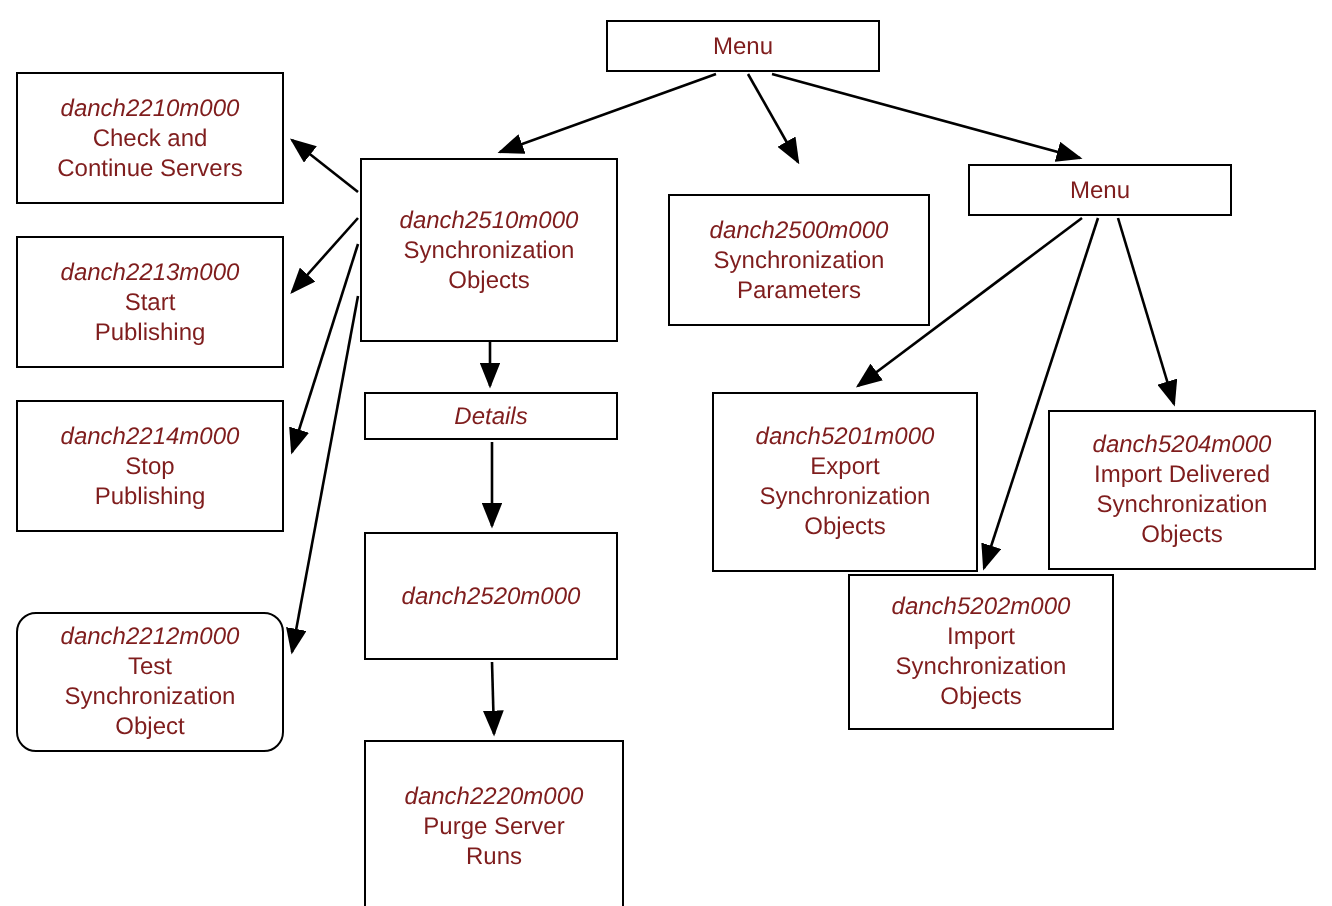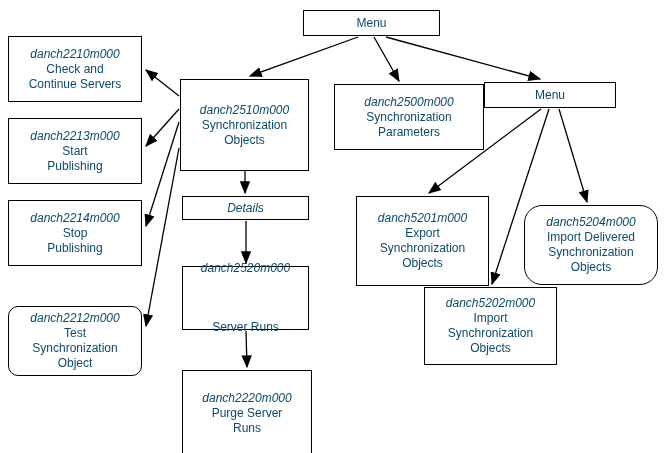--- a/index.html
+++ b/index.html
@@ -21,21 +21,21 @@
     background: #ffffff;
     border: 1px solid #000000;
     box-sizing: border-box;
     display: flex;
     flex-direction: column;
     justify-content: center;
     align-items: center;
     text-align: center;
     font-size: 12px;
     line-height: 15px;
-    color: #0c4a6e;
+    color: #7f1d1d;
   }
   .node .code { font-style: italic; }
   .node div { width: 100%; }
 </style>
 </head>
 <body>
 
 <div class="stage">
 
   <svg class="edge-layer" id="edge-layer" viewBox="0 0 666 453" xmlns="http://www.w3.org/2000/svg">
@@ -68,21 +68,21 @@
     <div>Check and</div>
     <div>Continue Servers</div>
   </div>
 
   <div class="node" style="left:180px; top:79px; width:129px; height:92px;">
     <div class="code">danch2510m000</div>
     <div>Synchronization</div>
     <div>Objects</div>
   </div>
 
-  <div class="node" style="left:334px; top:84px; width:150px; height:66px;">
+  <div class="node" style="left:334px; top:97px; width:131px; height:66px;">
     <div class="code">danch2500m000</div>
     <div>Synchronization</div>
     <div>Parameters</div>
   </div>
 
   <div class="node" style="left:484px; top:82px; width:132px; height:26px;">
     <div>Menu</div>
   </div>
 
   <div class="node" style="left:8px; top:118px; width:134px; height:66px;">
@@ -101,30 +101,29 @@
     <div class="code">Details</div>
   </div>
 
   <div class="node" style="left:356px; top:196px; width:133px; height:90px;">
     <div class="code">danch5201m000</div>
     <div>Export</div>
     <div>Synchronization</div>
     <div>Objects</div>
   </div>
 
-  <div class="node" style="left:524px; top:205px; width:134px; height:80px;border-radius:18px;">
+  <div class="node" style="left:524px; top:205px; width:134px; height:80px;">
     <div class="code">danch5204m000</div>
     <div>Import Delivered</div>
     <div>Synchronization</div>
     <div>Objects</div>
   </div>
 
   <div class="node" style="left:182px; top:266px; width:127px; height:64px;gap:44px;">
     <div class="code">danch2520m000</div>
-    <div>Server Runs</div>
   </div>
 
   <div class="node" style="left:424px; top:287px; width:133px; height:78px;">
     <div class="code">danch5202m000</div>
     <div>Import</div>
     <div>Synchronization</div>
     <div>Objects</div>
   </div>
 
   <div class="node" style="left:8px; top:306px; width:134px; height:70px;border-radius:10px;">

